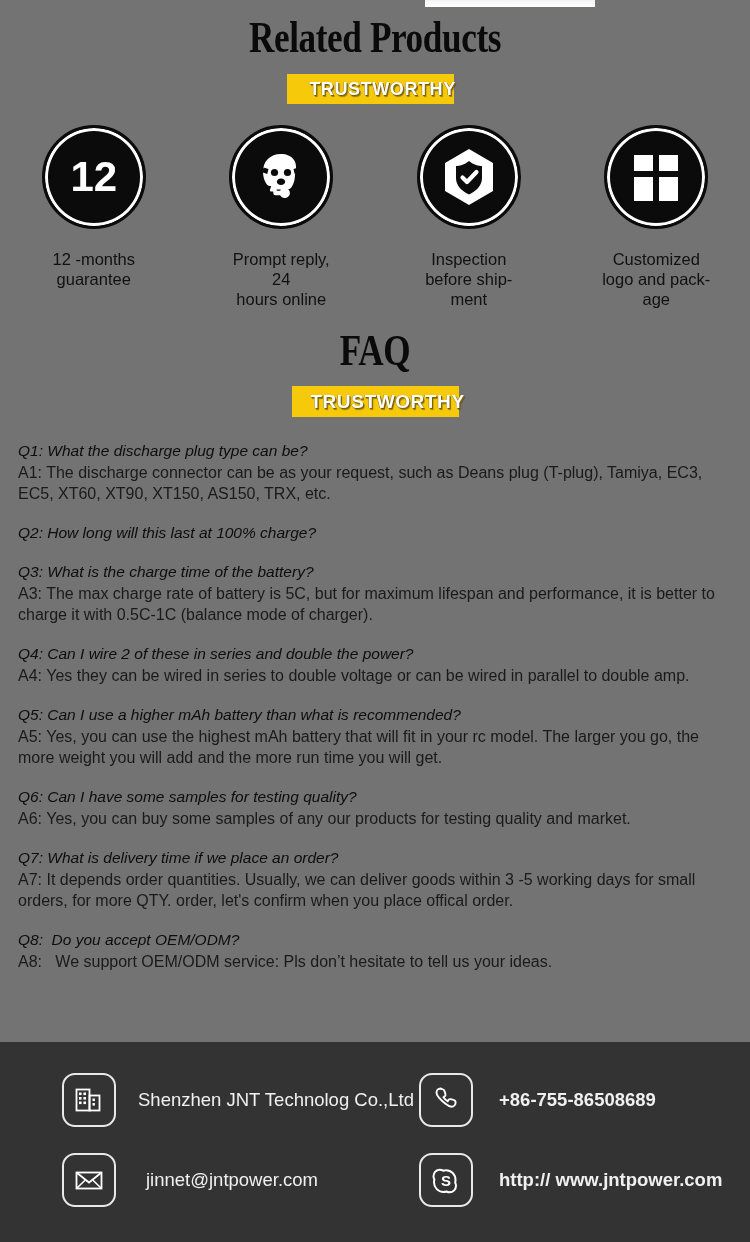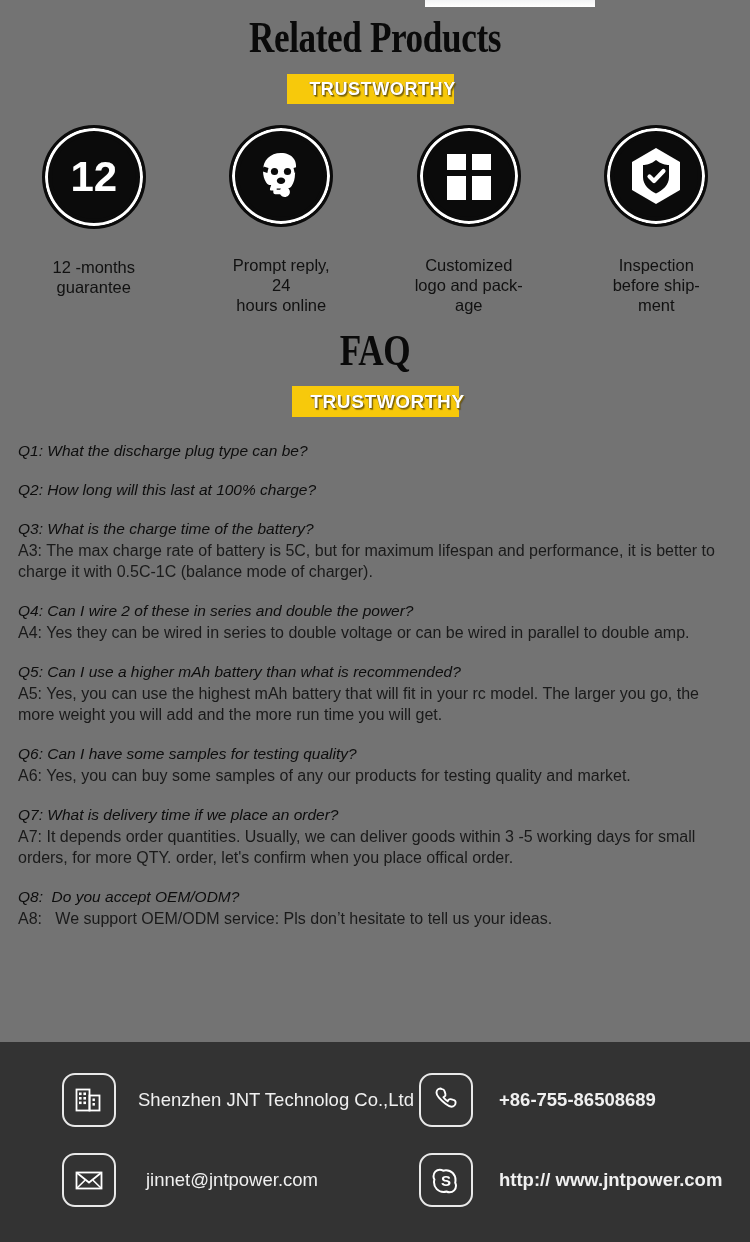--- a/index.html
+++ b/index.html
@@ -85,21 +85,21 @@
   .circle-icon .num {
     color:#ffffff;
     font-family:"Liberation Sans", sans-serif;
     font-weight:bold;
     font-size:42px;
     line-height:42px;
     letter-spacing:0px;
   }
   .circle-icon svg { display:block; }
   .feature-caption {
-    margin-top:28px;
+    margin-top:20px;
     text-align:center;
     font-size:16.5px;
     line-height:20px;
     color:#111111;
     max-width:118px;
     white-space:pre-line;
   }
 
   
   #faq-list {
@@ -191,54 +191,55 @@
           </g>
         </svg>
       </div>
       <div class="feature-caption">Prompt reply, 24
 hours online</div>
     </div>
 
     <div class="feature">
       <div class="circle-icon">
         <svg width="62" height="62" viewBox="0 0 62 62" aria-hidden="true">
+          <path d="M31 3 L55 17 L55 45 L31 59 L7 45 L7 17 Z" fill="#ffffff"></path>
+          <path d="M31 15 C26.5 19 21 20 18 20 v12 c0 8 6.5 13.5 13 16.5 C37.5 45.5 44 40 44 32 V20 c-3 0-8.5-1-13-5z" fill="#0b0b0b"></path>
+          <path d="M24.5 31.5 l4.5 4.5 9.5-10" stroke="#ffffff" stroke-width="4.2" fill="none" stroke-linecap="round" stroke-linejoin="round"></path>
+        </svg>
+      </div>
+      <div class="feature-caption">Inspection
+before ship-
+ment</div>
+    </div>
+
+    <div class="feature">
+      <div class="circle-icon">
+        <svg width="62" height="62" viewBox="0 0 62 62" aria-hidden="true">
           <g fill="#ffffff">
             <rect x="9" y="9" width="19" height="16"></rect>
             <rect x="34" y="9" width="19" height="16"></rect>
             <rect x="9" y="31" width="19" height="24"></rect>
             <rect x="34" y="31" width="19" height="24"></rect>
           </g>
         </svg>
       </div>
       <div class="feature-caption">Customized
 logo and pack-
 age</div>
     </div>
-
-    <div class="feature">
-      <div class="circle-icon">
-        <svg width="62" height="62" viewBox="0 0 62 62" aria-hidden="true">
-          <path d="M31 3 L55 17 L55 45 L31 59 L7 45 L7 17 Z" fill="#ffffff"></path>
-          <path d="M31 15 C26.5 19 21 20 18 20 v12 c0 8 6.5 13.5 13 16.5 C37.5 45.5 44 40 44 32 V20 c-3 0-8.5-1-13-5z" fill="#0b0b0b"></path>
-          <path d="M24.5 31.5 l4.5 4.5 9.5-10" stroke="#ffffff" stroke-width="4.2" fill="none" stroke-linecap="round" stroke-linejoin="round"></path>
-        </svg>
-      </div>
-      <div class="feature-caption">Inspection
-before ship-
-ment</div>
-    </div>
   </div>
 
   <div id="faq-title" class="section-title">FAQ</div>
 
   <div id="badge-2" class="badge">TRUSTWORTHY</div>
 
   <div id="faq-list">
     <div class="faq-item">
       <div class="faq-q">Q1: What the discharge plug type can be?</div>
+      <div class="faq-a">A1: The discharge connector can be as your request, such as Deans plug (T-plug), Tamiya, EC3, EC5, XT60, XT90, XT150, AS150, TRX, etc.</div>
     </div>
     <div class="faq-item">
       <div class="faq-q">Q2: How long will this last at 100% charge?</div>
     </div>
     <div class="faq-item">
       <div class="faq-q">Q3: What is the charge time of the battery?</div>
       <div class="faq-a">A3: The max charge rate of battery is 5C, but for maximum lifespan and performance, it is better to charge it with 0.5C-1C (balance mode of charger).</div>
     </div>
     <div class="faq-item">
       <div class="faq-q">Q4: Can I wire 2 of these in series and double the power?</div>

